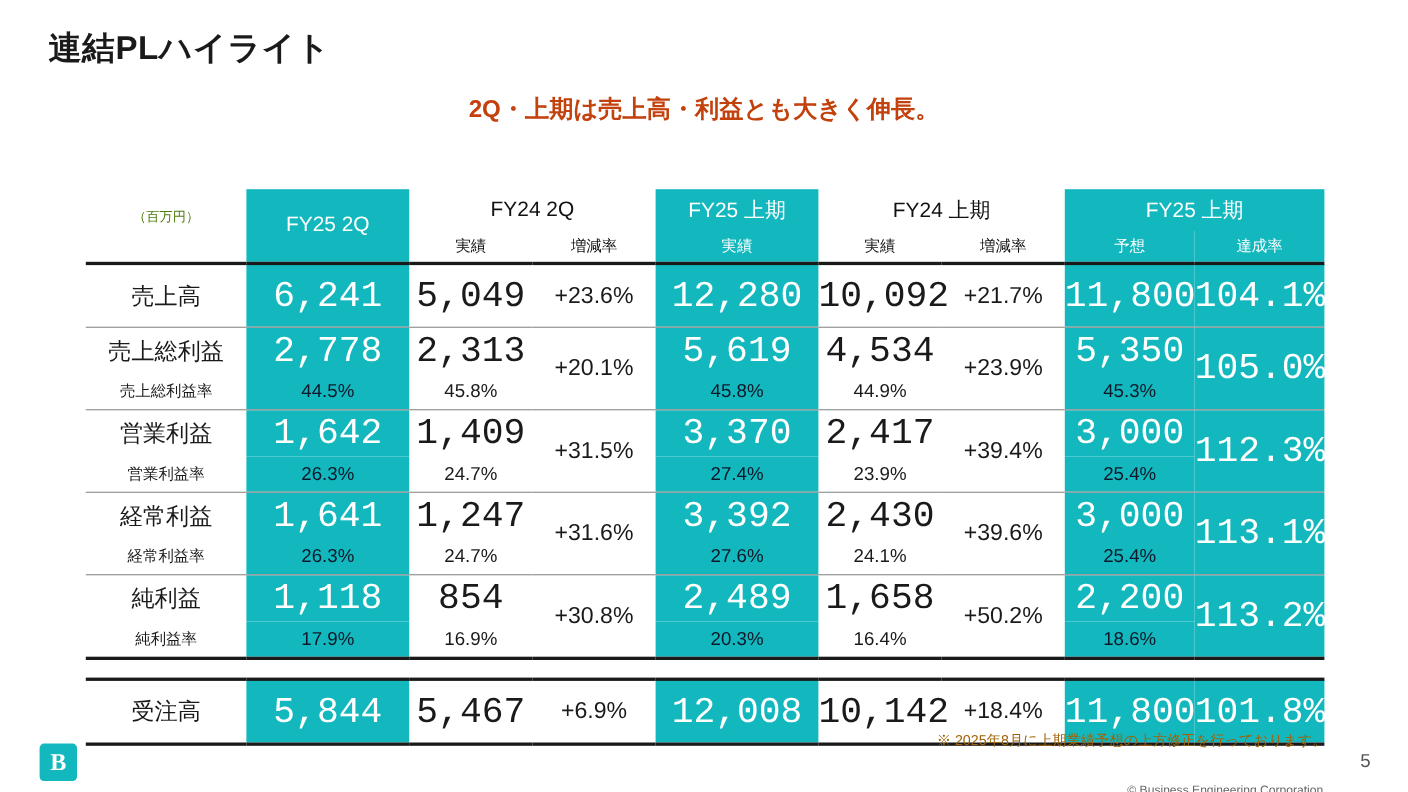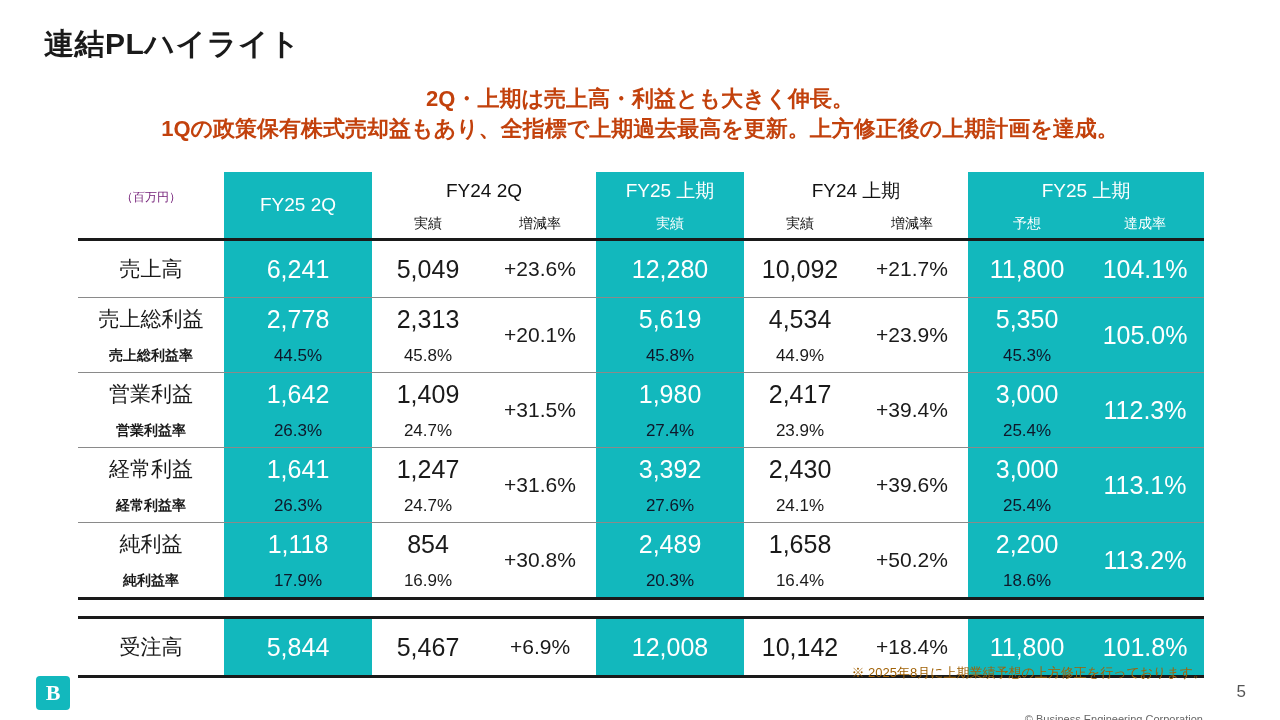--- a/index.html
+++ b/index.html
@@ -76,46 +76,47 @@
   col.c-teal3 { width: 118px; }
   col.c-teal4 { width: 118px; }
 
   .teal { background: #12b8bd; color: #ffffff; }
   .teal-head { background: #12b8bd; color: #ffffff; }
 
   
   .hdr-top td { height: 34px; font-size: 19px; font-weight: bold; }
   .hdr-top td.unit {
     font-size: 12px;
-    color: #701a75;
+    color: #4d7c0f;
     text-align: center;
     vertical-align: bottom;
     padding-bottom: 4px;
     font-weight: normal;
   }
   .hdr-sub td { height: 28px; font-size: 14px; }
   .hdr-sub td.teal { font-size: 14px; font-weight: normal; }
 
   .rule-thick td { border-bottom: 3px solid #1a1a1a; height: 0; padding: 0; line-height: 0; font-size: 0; }
   .rule-thin td { border-bottom: 1px solid #8a8a8a; height: 0; padding: 0; line-height: 0; font-size: 0; }
   .spacer td { height: 16px; padding: 0; line-height: 0; font-size: 0; }
 
   
   .rlabel {
     font-size: 21px;
     font-weight: bold;
     color: #1a1a1a;
   }
   .rlabel.sub {
     font-size: 14px;
-    font-weight: bold;
+    font-weight: normal;
   }
   .big {
-    font-size: 25px;
-    font-weight: bold;
+    font-size: 33px;
+    font-weight: bold;
+    font-family: Liberation Mono, monospace;
   }
   .big.white { color: #ffffff; }
   .big.dark { color: #1a1a1a; }
   .pct {
     font-size: 17px;
     font-weight: bold;
   }
   .pct.white { color: #0f172a; }
   .pct.dark { color: #1a1a1a; }
   .delta {
@@ -169,21 +170,20 @@
 </style>
 </head>
 <body>
 
 <div class="slide">
 
   <div class="slide-title">連結PLハイライト</div>
 
   <div class="lead">
     <span class="line1">2Q・上期は売上高・利益とも大きく伸長。</span>
-    <span class="line2">1Qの政策保有株式売却益もあり、全指標で上期過去最高を更新。上方修正後の上期計画を達成。</span>
   </div>
 
   <div class="table-wrap">
     <table class="pl">
       <colgroup>
         <col class="c-label">
           <col class="c-teal1">
           <col class="c-w1">
           <col class="c-w2">
         <col class="c-teal2">
@@ -252,21 +252,21 @@
       </tr>
       <tr class="rule-thin">
             <td colspan="9"></td>
           </tr>
 
       <tr class="row-main">
         <td class="rlabel">営業利益</td>
         <td class="teal big white">1,642</td>
         <td class="big dark">1,409</td>
         <td class="delta" rowspan="2">+31.5%</td>
-        <td class="teal big white">1,980</td>
+        <td class="teal big white">3,370</td>
         <td class="big dark">2,417</td>
         <td class="delta" rowspan="2">+39.4%</td>
         <td class="teal big white">3,000</td>
         <td class="teal big white" rowspan="2">112.3%</td>
       </tr>
       <tr class="row-rate">
         <td class="rlabel sub">営業利益率</td>
         <td class="teal pct white">26.3%</td>
         <td class="pct dark">24.7%</td>
         <td class="teal pct white">27.4%</td>

